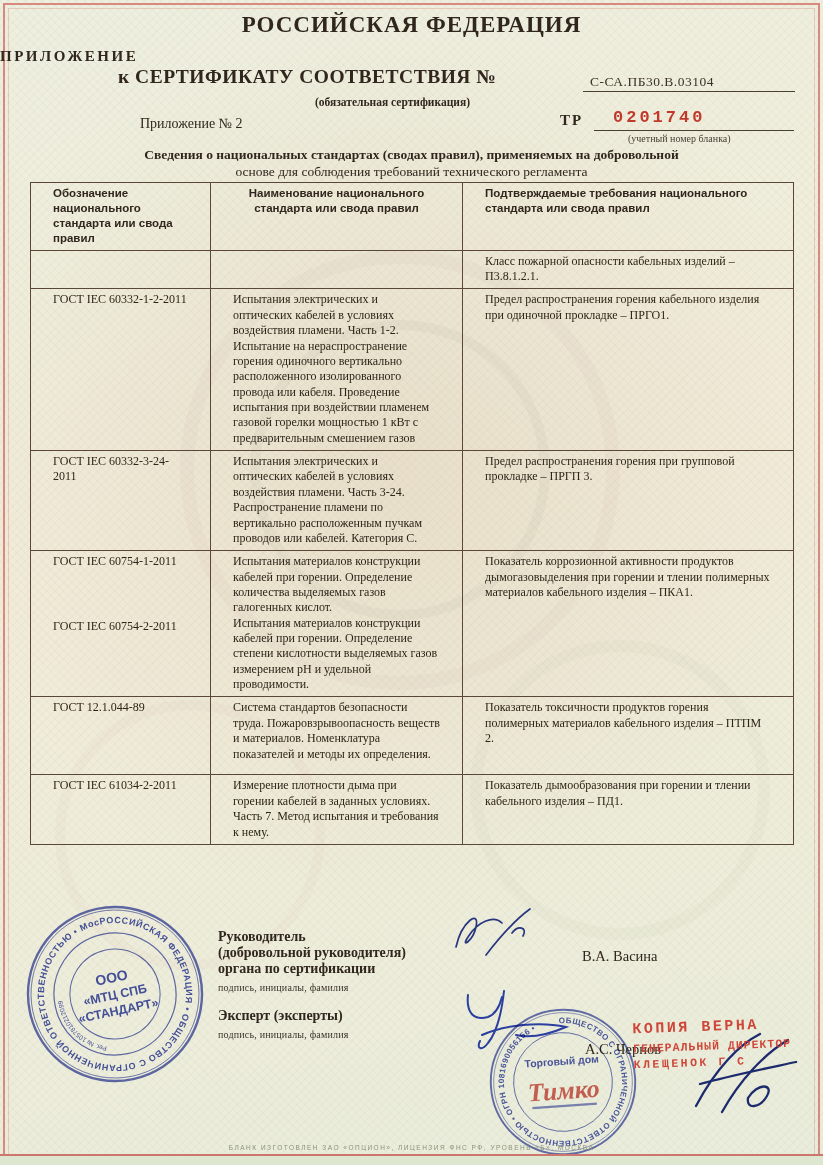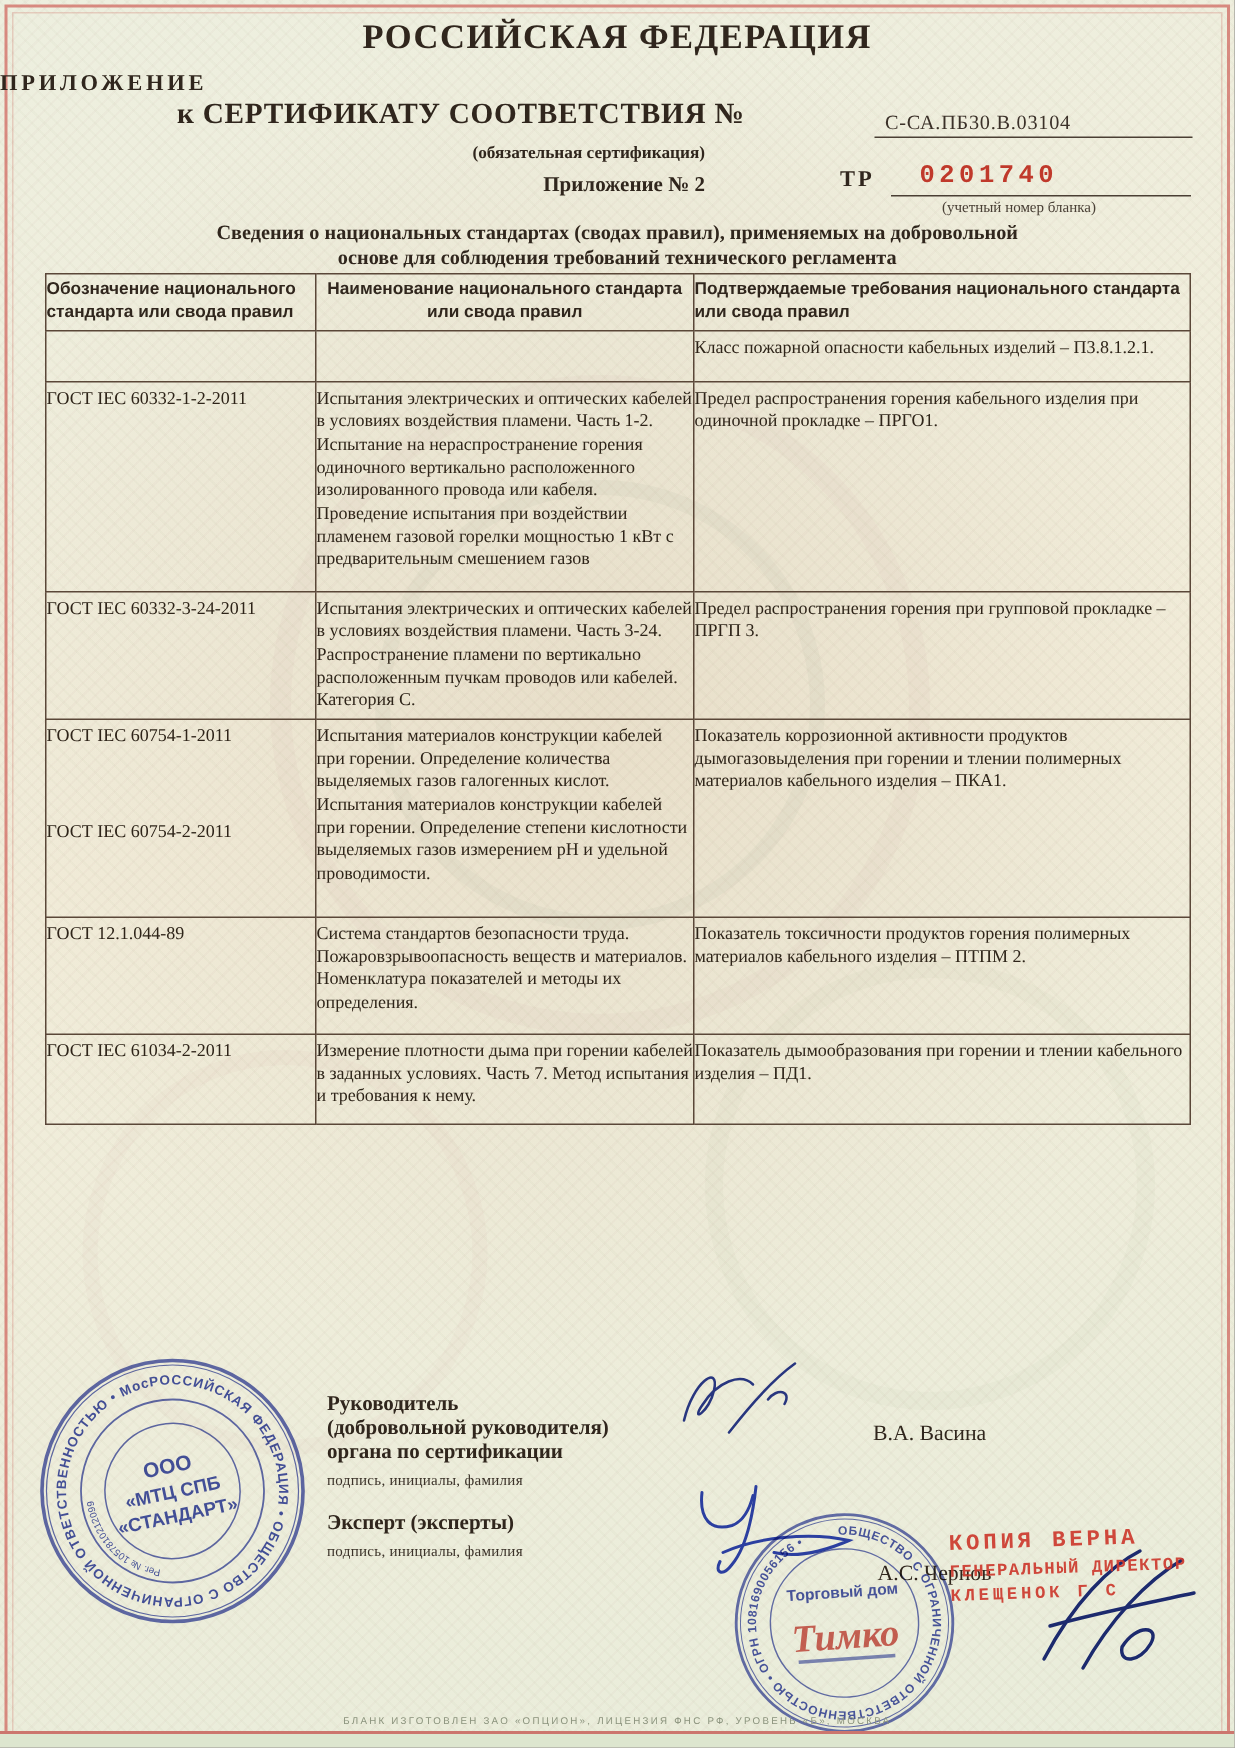--- a/index.html
+++ b/index.html
@@ -21,31 +21,31 @@
   .frame{position:absolute;inset:3px;border:2px solid rgba(208,104,96,0.75);pointer-events:none}
   .frame-inner{position:absolute;inset:8px;border:1px solid rgba(208,120,110,0.3);pointer-events:none}
   .bottom-band{position:absolute;left:0;right:0;bottom:0;height:11px;background:#dde6cf;border-top:2px solid rgba(200,90,85,0.8)}
 
   .title{position:absolute;top:12px;left:0;width:100%;text-align:center;font-size:23px;font-weight:bold;letter-spacing:1px}
   .annex{position:absolute;top:48px;left:0;width:100%;text-align:left;font-size:15px;font-weight:bold;letter-spacing:2.5px}
   .certline{position:absolute;top:66px;left:118px;font-size:19.5px;font-weight:bold;letter-spacing:0.5px}
   .certnum{position:absolute;top:74px;left:590px;font-size:13.5px;letter-spacing:0.5px;color:#3b3129}
   .u1{position:absolute;top:91px;left:583px;width:212px;border-bottom:1.5px solid #4a3f34}
   .mandatory{position:absolute;top:96px;left:140px;width:330px;text-align:right;font-size:11.5px;font-weight:bold}
-  .annexno{position:absolute;top:116px;left:140px;width:330px;text-align:right;font-size:14px;font-weight:bold}
+  .annexno{position:absolute;top:116px;left:140px;width:330px;text-align:left;font-size:14px;font-weight:normal}
   .trlabel{position:absolute;top:112px;left:560px;font-size:15px;font-weight:bold;letter-spacing:2px}
   .formnum{position:absolute;top:108px;left:613px;font-size:17px;font-weight:bold;color:#c0392b;
     font-family:"Liberation Mono","DejaVu Sans Mono",monospace;letter-spacing:3px}
   .u2{position:absolute;top:130px;left:594px;width:200px;border-bottom:1.5px solid #4a3f34}
   .formnote{position:absolute;top:133px;left:628px;font-size:10px;color:#4a4036}
   .sub1{position:absolute;top:147px;left:0;width:100%;text-align:center;font-size:13.5px;font-weight:bold}
-  .sub2{position:absolute;top:164px;left:0;width:100%;text-align:center;font-size:13.5px;font-weight:bold}
+  .sub2{position:absolute;top:164px;left:0;width:100%;text-align:center;font-size:13.5px;font-weight:normal}
 
   .standards{position:absolute;top:182px;left:30px;width:763px;border-collapse:collapse;table-layout:fixed;background:transparent}
-  .standards th,.standards td{border:1px solid #5a4738;vertical-align:top;padding:3px 0 4px}
+  .standards th,.standards td{border:1px solid #5a4738;vertical-align:top;padding:3px 22px 4px}
   .standards thead tr{height:36px}
   .standards th{font-family:"Liberation Sans","DejaVu Sans",sans-serif;font-size:11.5px;line-height:1.3;font-weight:bold}
   .h1{text-align:left}.h2{text-align:center}.h3{text-align:left}
   .standards td{font-size:12px;line-height:1.28;color:#2e2419}
   .desig{font-size:12.5px}
   .desig2{margin-top:49px}
   .row0{height:34px}.row1{height:140px}.row2{height:82px}.row3{height:132px}.row4{height:78px}.row5{height:60px}
 
   .f-head{position:absolute;top:929px;left:218px;font-size:14px;font-weight:bold;line-height:16px}
   .f-caption{font-size:10px;font-weight:normal;margin-top:3px;color:#3c332a;letter-spacing:0.2px}

